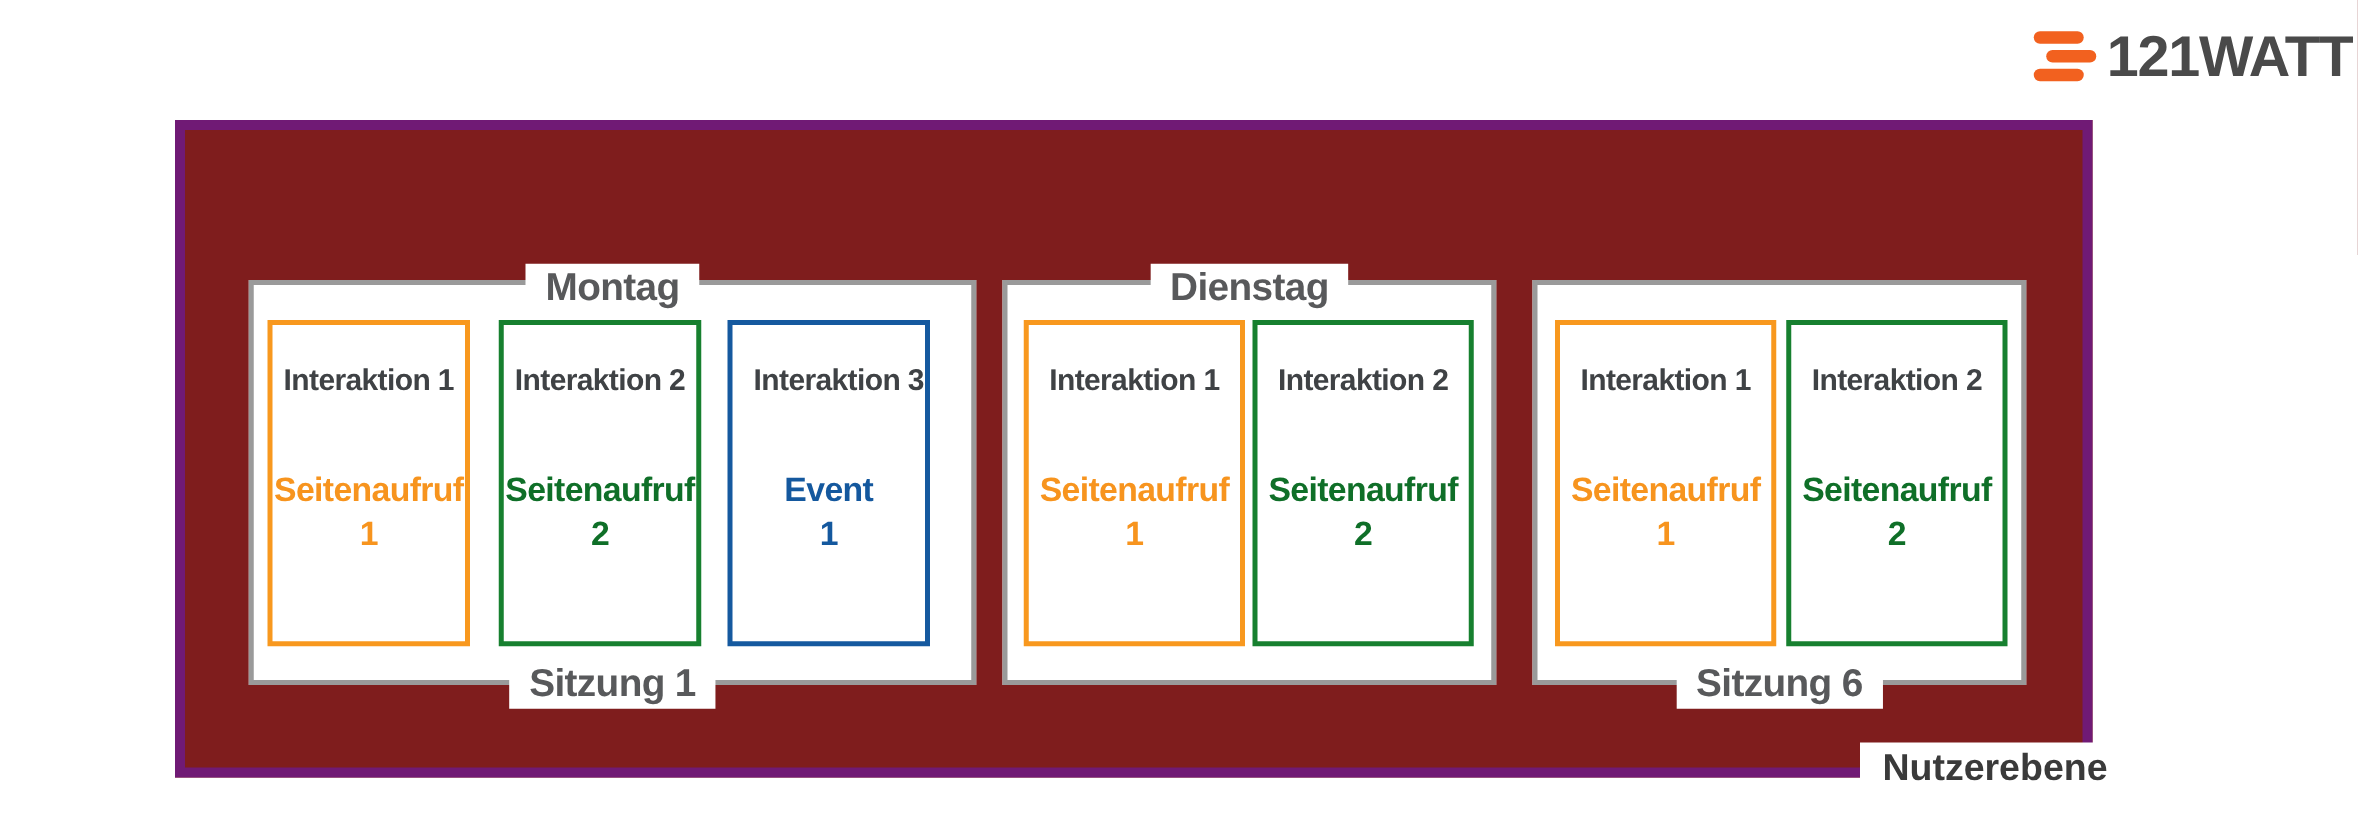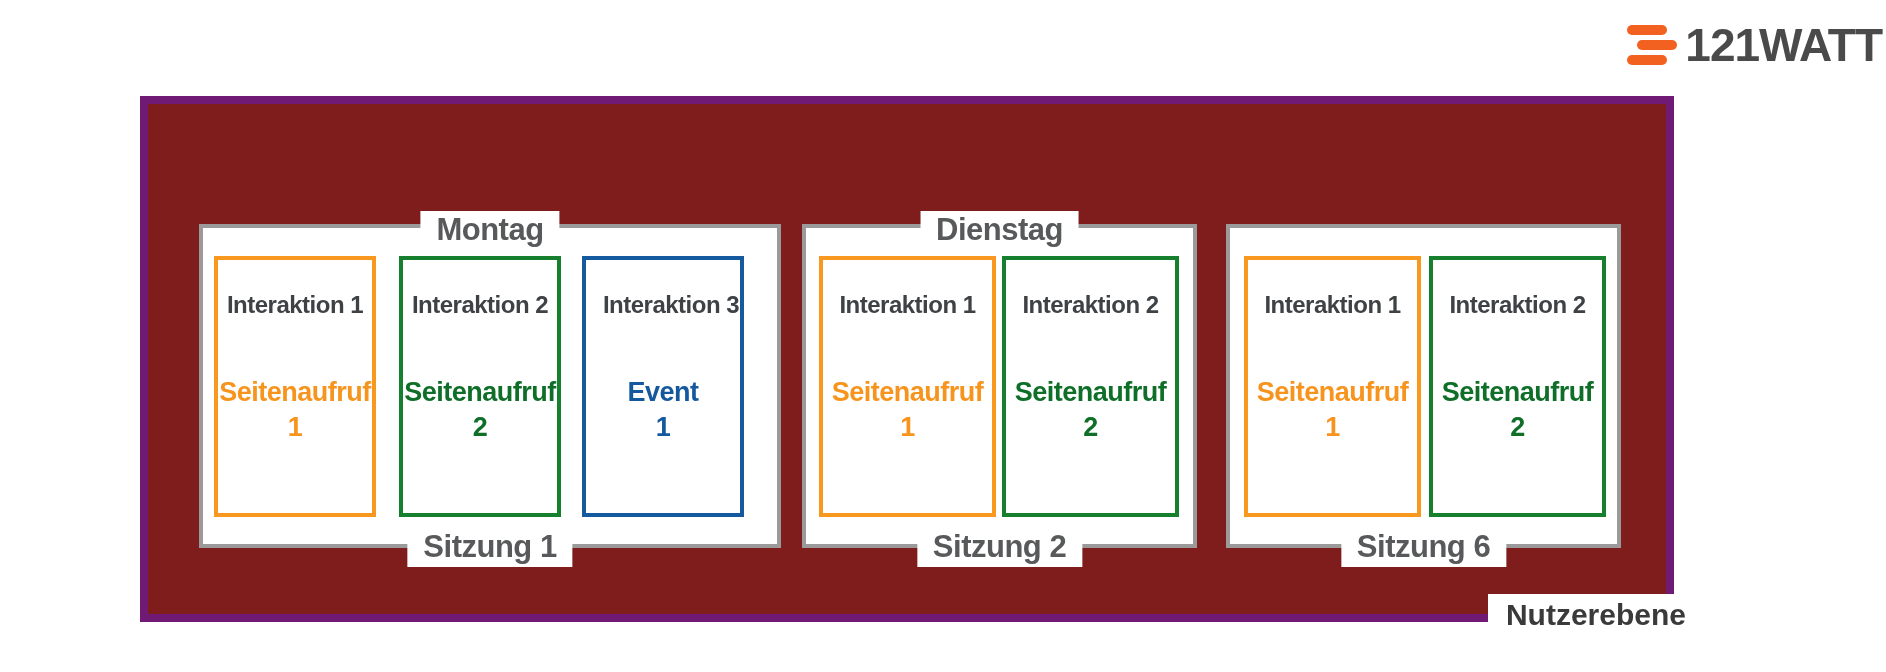--- a/index.html
+++ b/index.html
@@ -110,21 +110,20 @@
       </div>
 
       <div class="ibox b-green i2">
         <div class="ititle">Interaktion 2</div>
         <div class="ivalue t-green">
           <div>Seitenaufruf</div>
           <div>2</div>
         </div>
       </div>
 
-      <span class="session-label">Sitzung 2</span>
     </div>
 
     <div class="session-group g3">
 
       <div class="ibox b-orange i1">
         <div class="ititle">Interaktion 1</div>
         <div class="ivalue t-orange">
           <div>Seitenaufruf</div>
           <div>1</div>
         </div>

